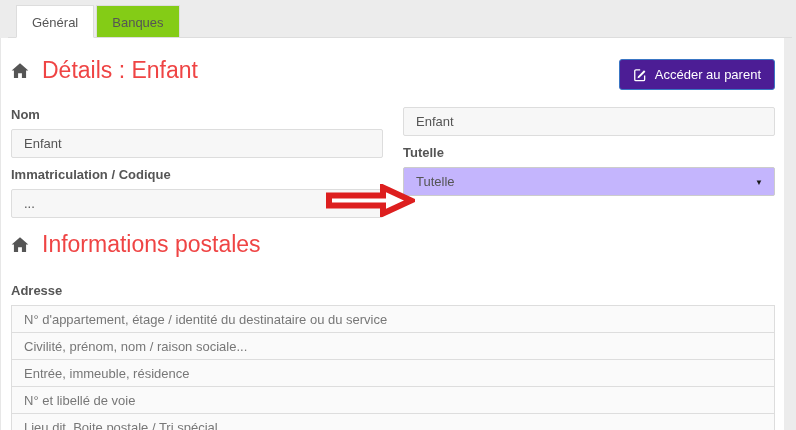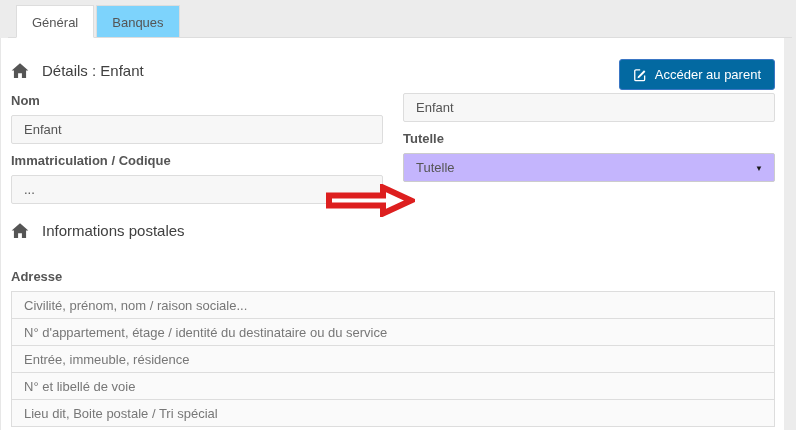--- a/index.html
+++ b/index.html
@@ -18,21 +18,21 @@
     border-bottom: 1px solid #ddd;
     display: flex; gap: 2px;
     background: #ececec;
   }
   .tab {
     padding: 9px 15px 8px;
     margin-bottom: -1px;
     border: 1px solid #ddd;
     color: #555;
     cursor: pointer;
-    background: #7dd3fc;
+    background: #84cc16;
     line-height: 15px;
   }
   .tab.active {
     background: #fff;
     border-bottom-color: #fff;
     z-index: 2;
   }
   
   .panel {
     position: absolute; top: 38px; left: 0;
@@ -41,40 +41,40 @@
     border-left: 1px solid #e7e7e7;
     padding: 0 9px 0 10px;
     overflow: hidden;
   }
   
   .section-head {
     display: flex; justify-content: space-between; align-items: flex-start;
     margin-top: 21px;
   }
   .section-title {
-    font-size: 15px; color: #404040; font-weight: 400;
+    font-size: 23px; color: #ef4444; font-weight: 400;
     display: flex; align-items: center; gap: 13px;
     line-height: 23px;
   }
   .home-ic { width: 18px; height: 18px; flex: 0 0 auto; }
   .btn-primary {
-    background: #0369a1;
+    background: #4c1d95;
     border: 1px solid #3a76c4;
     border-radius: 3px;
     color: #fff;
     font-size: 13px;
     font-family: inherit;
     padding: 7px 13px;
     display: inline-flex; align-items: center; gap: 8px;
     cursor: pointer;
     line-height: 15px;
   }
   .edit-ic { width: 14px; height: 14px; }
   
-  .grid { display: flex; gap: 20px; margin-top: 3px; }
+  .grid { display: flex; gap: 20px; margin-top: 17px; }
   .col { flex: 1 1 0; min-width: 0; }
   .field { margin-bottom: 9px; }
   .field label {
     display: block;
     font-weight: bold;
     color: #555;
     margin-bottom: 6px;
     line-height: 16px;
   }
   .txt {
@@ -190,22 +190,22 @@
       <svg class="home-ic" viewBox="0 0 16 16">
         <path fill="#555" d="M8 1.2 L15.4 7.6 L13.4 7.6 L13.4 14.2 L9.7 14.2 L9.7 9.9 L6.3 9.9 L6.3 14.2 L2.6 14.2 L2.6 7.6 L0.6 7.6 Z"></path>
       </svg>
       <span>Informations postales</span>
     </div>
   </div>
 
   <div class="adresse-label">Adresse</div>
 
   <div>
+    <input class="addr-input" type="text" placeholder="N° d'appartement, étage / identité du destinataire ou du service" style="">
     <input class="addr-input" type="text" placeholder="Civilité, prénom, nom / raison sociale..." style="">
-    <input class="addr-input" type="text" placeholder="N° d'appartement, étage / identité du destinataire ou du service" style="">
     <input class="addr-input" type="text" placeholder="Entrée, immeuble, résidence" style="">
     <input class="addr-input" type="text" placeholder="N° et libellé de voie" style="">
     <input class="addr-input" type="text" placeholder="Lieu dit, Boite postale / Tri spécial" style="">
   </div>
 
 </div>
 
 <svg class="red-arrow" viewBox="0 0 90 33">
   <polygon points="4,11.5 58,11.5 58,3.5 86,16.5 58,29.5 58,21.5 4,21.5" fill="#ffffff" stroke="#dd1f1f" stroke-width="6" stroke-linejoin="miter"></polygon>
 </svg>

